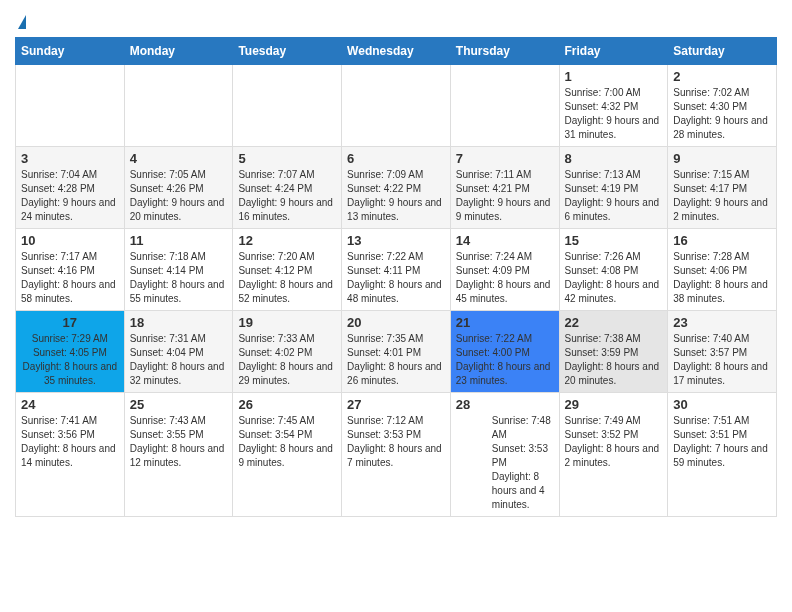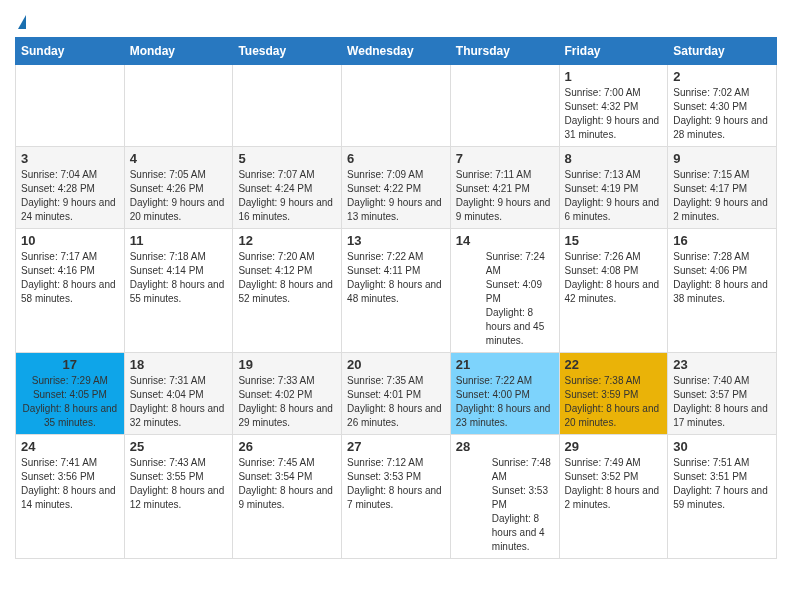--- a/index.html
+++ b/index.html
@@ -217,21 +217,21 @@
 Daylight: 8 hours and 52 minutes.</div>
         </td>
         <td>
           <span class="day-number">13</span>
           <div class="day-info" style="white-space: pre-line;">Sunrise: 7:22 AM
 Sunset: 4:11 PM
 Daylight: 8 hours and 48 minutes.</div>
         </td>
         <td>
           <span class="day-number">14</span>
-          <div class="day-info" style="white-space: pre-line; margin-left: 30px;">Sunrise: 7:24 AM
+          <div class="day-info" style="white-space: pre-line;">Sunrise: 7:24 AM
 Sunset: 4:09 PM
 Daylight: 8 hours and 45 minutes.</div>
         </td>
         <td>
           <span class="day-number">15</span>
           <div class="day-info" style="white-space: pre-line;">Sunrise: 7:26 AM
 Sunset: 4:08 PM
 Daylight: 8 hours and 42 minutes.</div>
         </td>
         <td>
@@ -259,27 +259,27 @@
           <div class="day-info" style="white-space: pre-line;">Sunrise: 7:33 AM
 Sunset: 4:02 PM
 Daylight: 8 hours and 29 minutes.</div>
         </td>
         <td style="background: rgb(245, 245, 245);">
           <span class="day-number">20</span>
           <div class="day-info" style="white-space: pre-line;">Sunrise: 7:35 AM
 Sunset: 4:01 PM
 Daylight: 8 hours and 26 minutes.</div>
         </td>
-        <td style="background: #7dd3fc;">
+        <td style="background: #3b82f6;">
           <span class="day-number">21</span>
           <div class="day-info" style="white-space: pre-line;">Sunrise: 7:22 AM
 Sunset: 4:00 PM
 Daylight: 8 hours and 23 minutes.</div>
         </td>
-        <td style="background: #eab308; margin-top: 23px;">
+        <td style="background: #e5e5e5; margin-top: 23px;">
           <span class="day-number">22</span>
           <div class="day-info" style="white-space: pre-line;">Sunrise: 7:38 AM
 Sunset: 3:59 PM
 Daylight: 8 hours and 20 minutes.</div>
         </td>
         <td style="background: rgb(245, 245, 245);">
           <span class="day-number">23</span>
           <div class="day-info" style="white-space: pre-line;">Sunrise: 7:40 AM
 Sunset: 3:57 PM
 Daylight: 8 hours and 17 minutes.</div>

